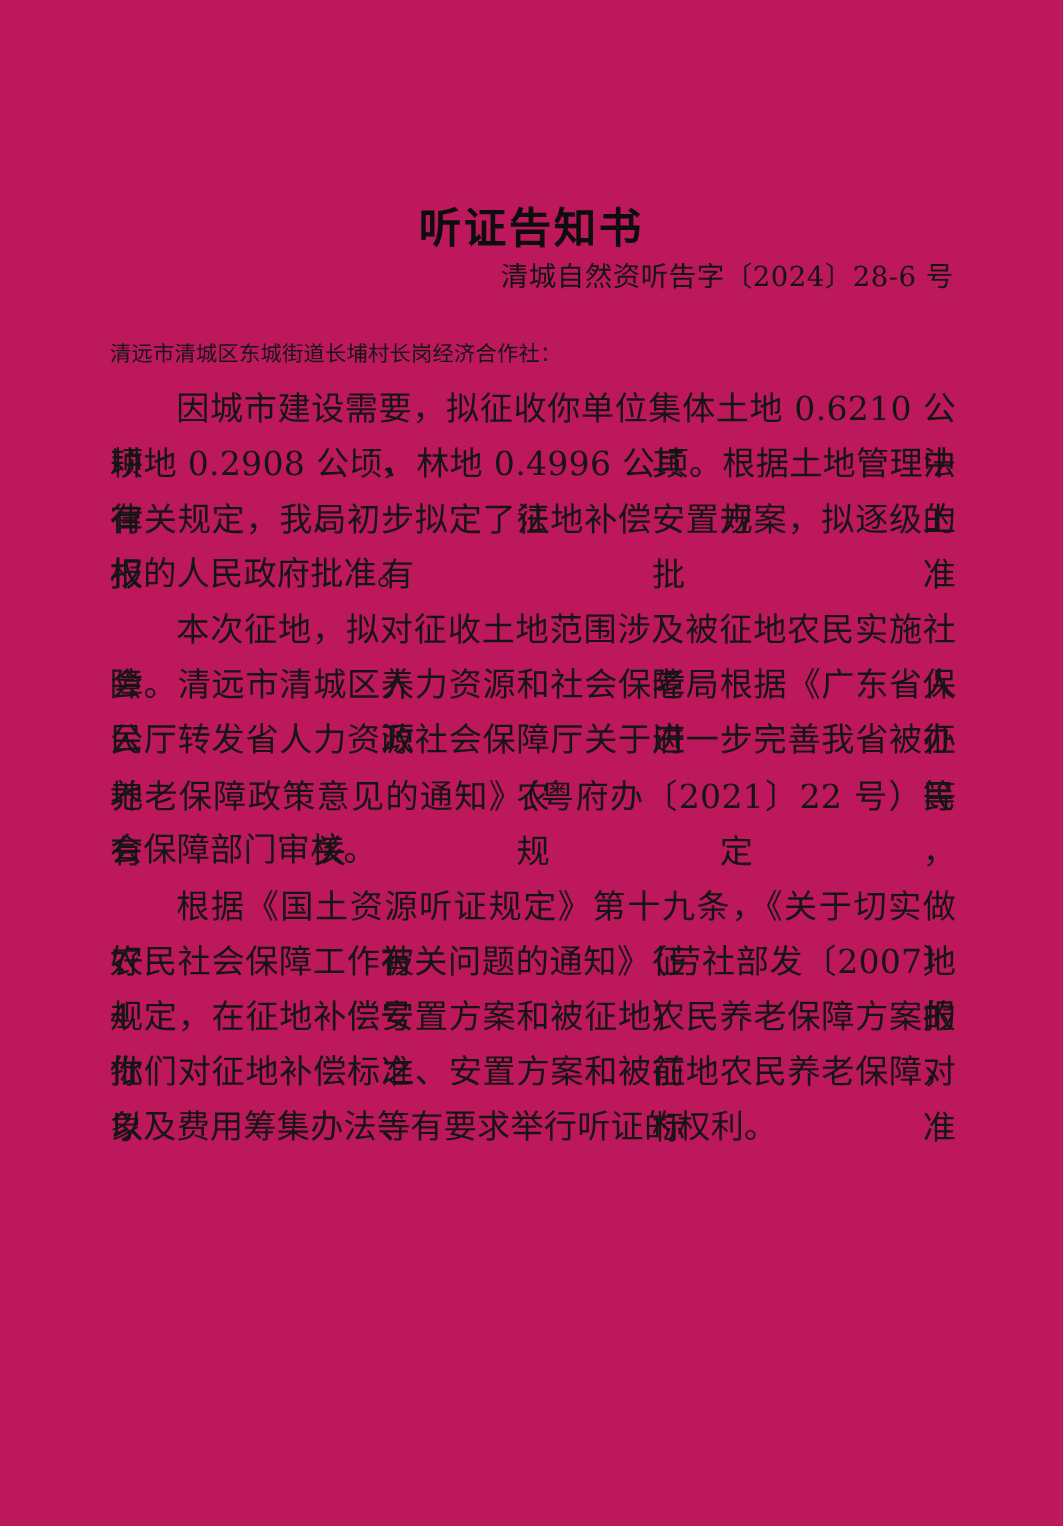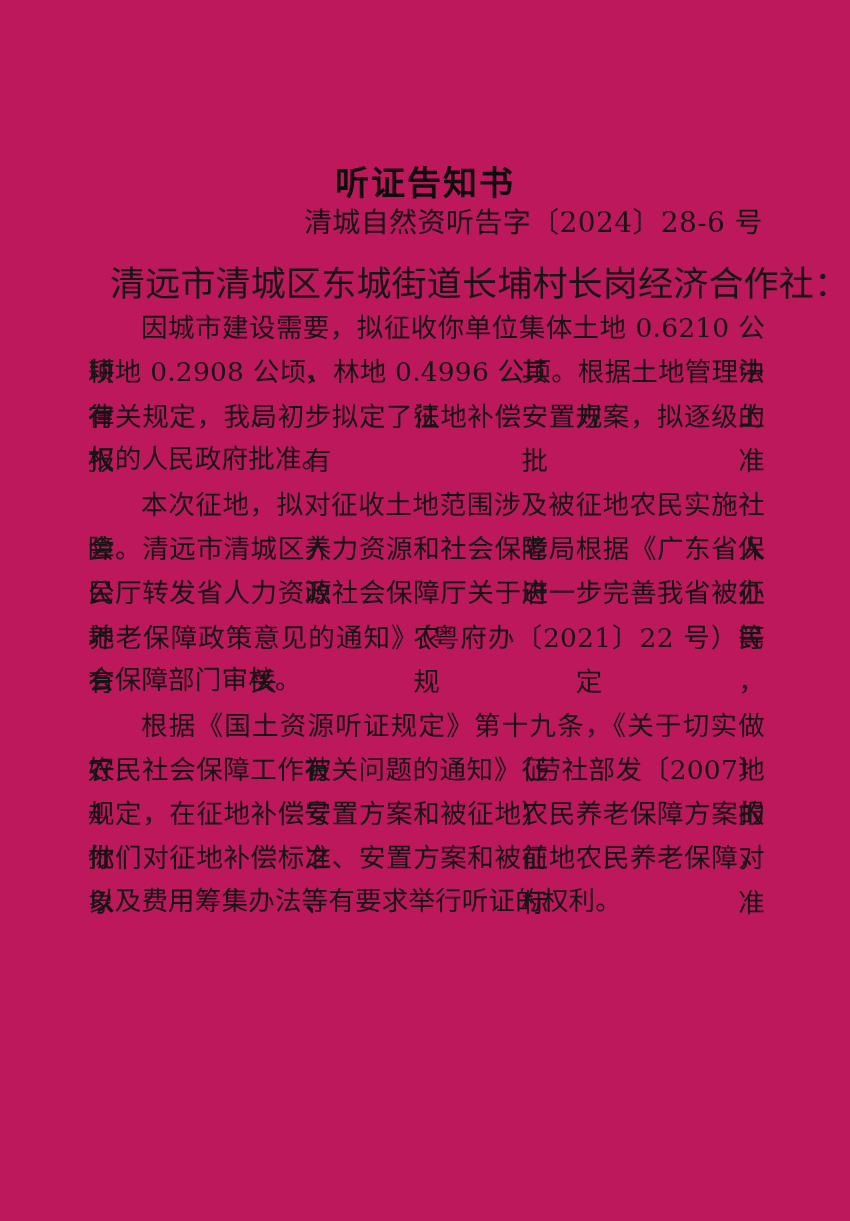--- a/index.html
+++ b/index.html
@@ -36,21 +36,21 @@
     color: #0d0d0d;
   }
 
   
   .doc-number {
     position: absolute;
     left: 88px;
     top: 206px;
     width: 675px;
     text-align: right;
-    font-size: 28px;
+    font-size: 22px;
     line-height: 34px;
     letter-spacing: 0.4px;
     color: #141414;
     padding-right: 2px;
   }
 
   
   .body-block {
     position: absolute;
     left: 88px;
@@ -82,27 +82,26 @@
     text-align-last: left;
     font-family: Liberation Mono, monospace;
   }
 
   
   .line.indent {
     text-indent: 53px;
   }
 
   .addressee {
-    font-size: 35px;
+    font-size: 17px;
     line-height: 44.2px;
     height: 44.2px;
     letter-spacing: 0.2px;
     color: #151515;
     white-space: nowrap;
-    margin-left: 22px;
   }
 </style>
 </head>
 <body>
 
 <div class="page">
 
   <h1 class="doc-title">听证告知书</h1>
 
   <div class="doc-number">清城自然资听告字〔2024〕28-6 号</div>

